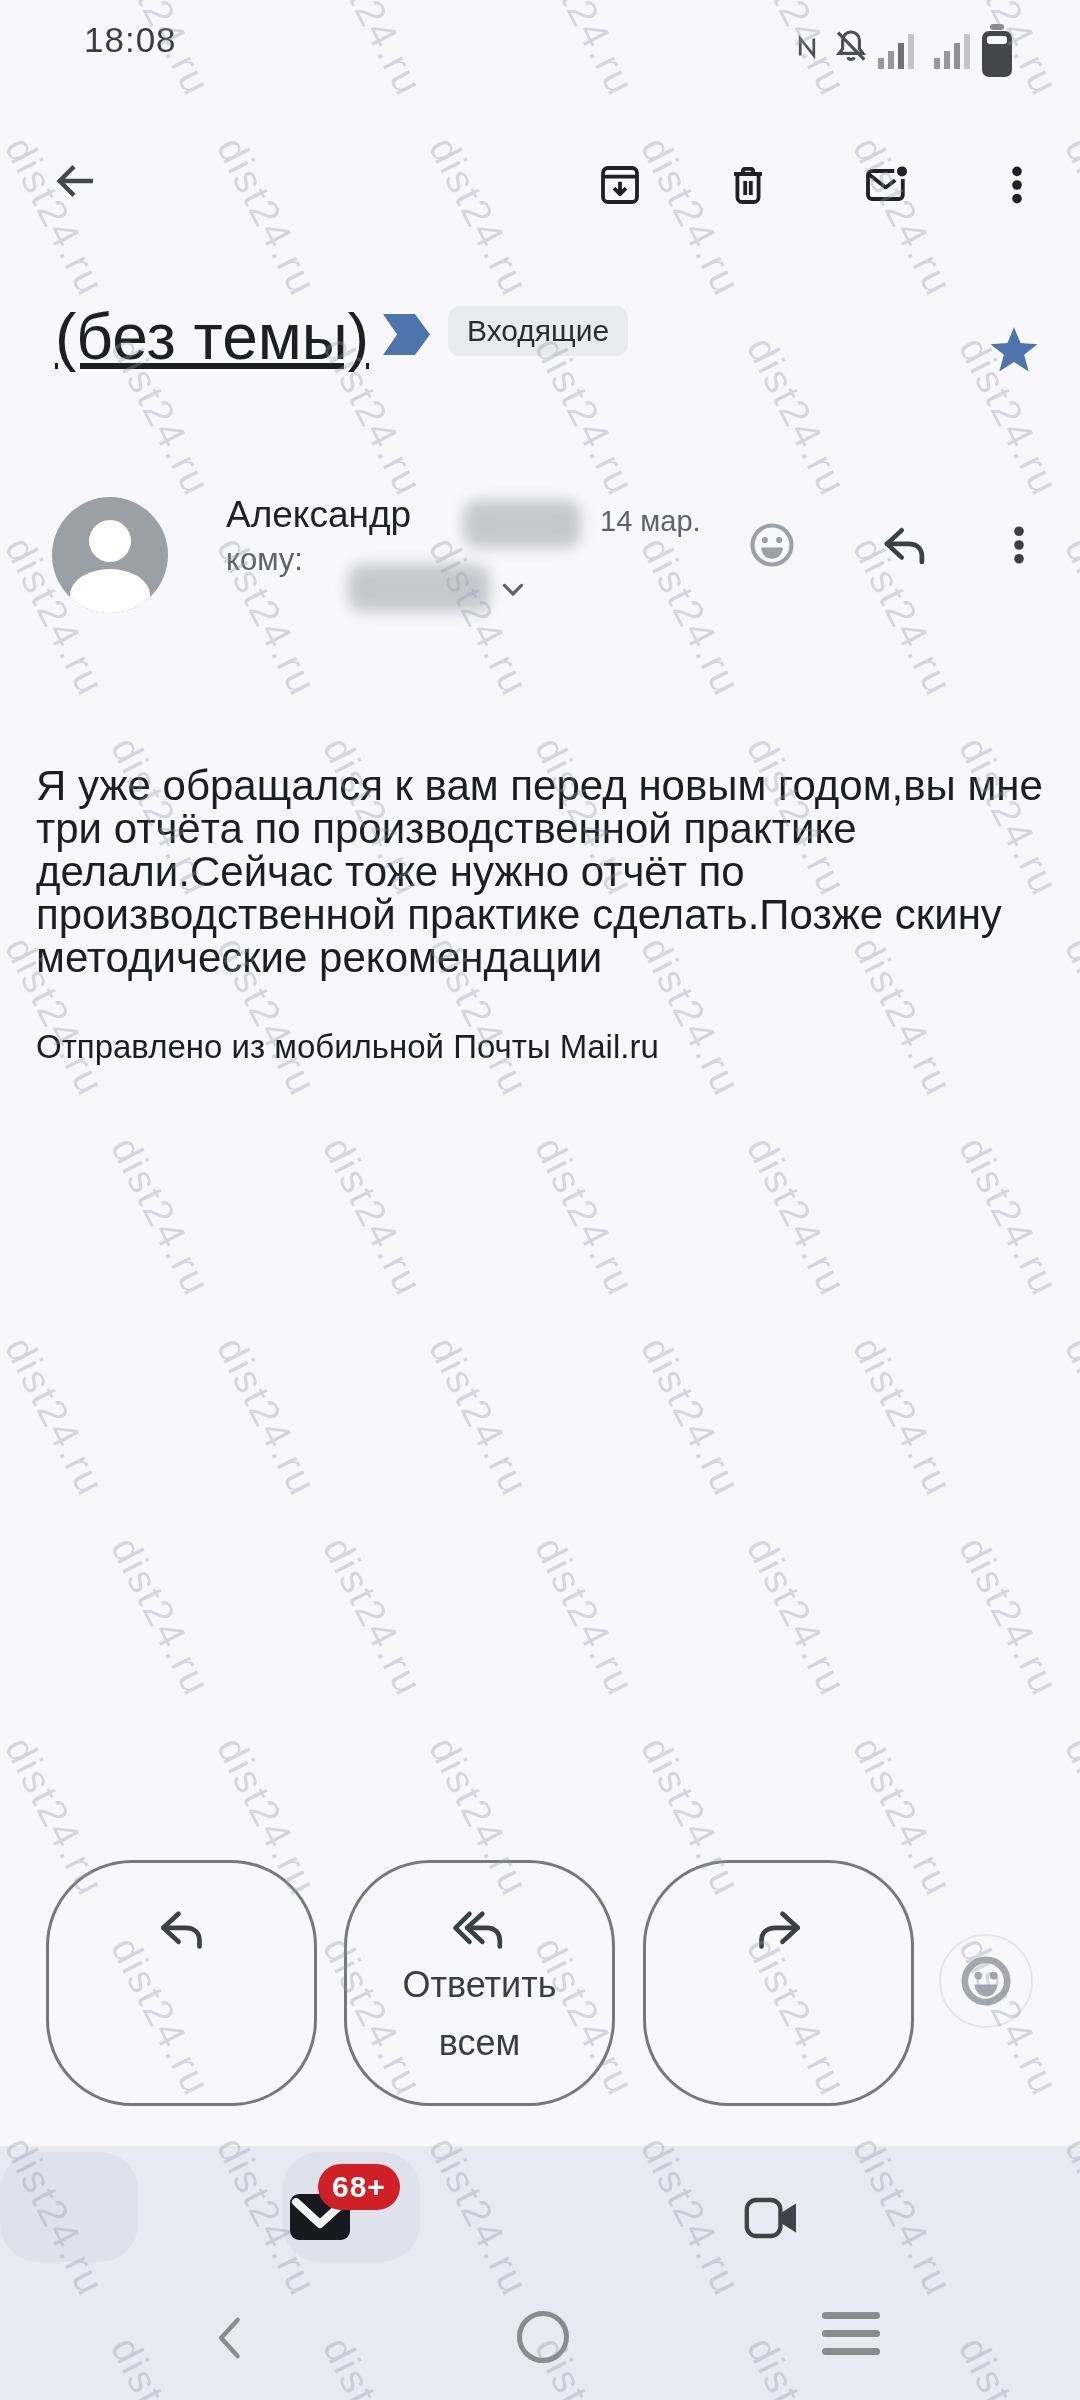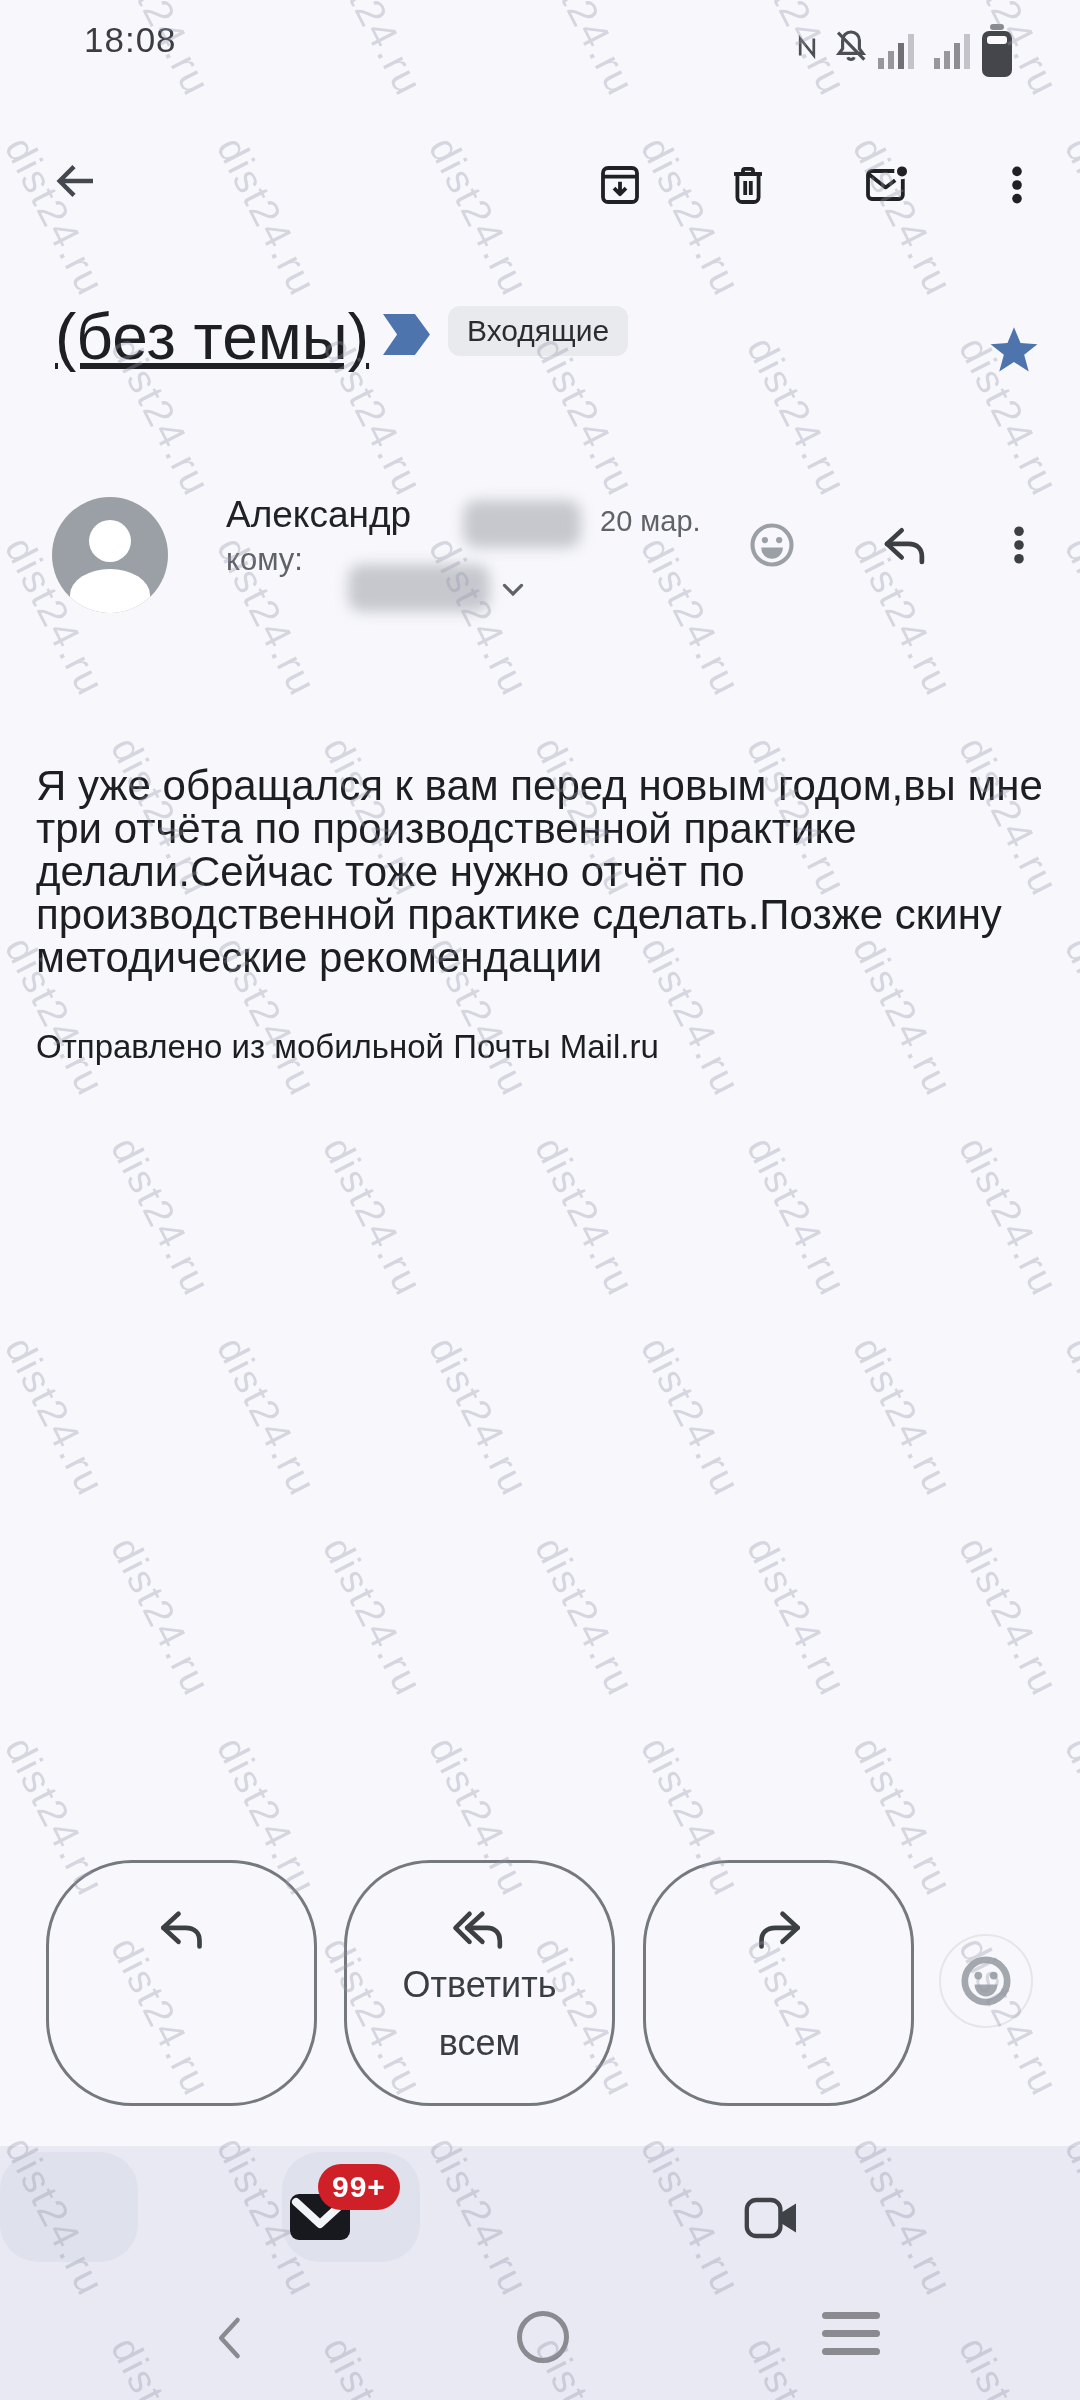--- a/index.html
+++ b/index.html
@@ -151,21 +151,21 @@
     </div>
   </div>
 
   <div>
     <div class="abs avatar">
       <div class="head"></div>
       <div class="torso"></div>
     </div>
     <div class="abs sender-name">Александр</div>
     <div class="abs redact" style="left:463px; top:500px; width:118px; height:48px;"></div>
-    <div class="abs date">20 мар.</div>
+    <div class="abs date">14 мар.</div>
 
     <div class="abs" style="left:746px; top:519px;">
       <svg width="52" height="52" viewBox="0 0 24 24">
         <circle cx="12" cy="12" r="9" fill="none" stroke="#9aa0a6" stroke-width="1.9"></circle>
         <circle cx="8.7" cy="9.7" r="1.45" fill="#9aa0a6"></circle>
         <circle cx="15.3" cy="9.7" r="1.45" fill="#9aa0a6"></circle>
         <path d="M7 13.2 a5 5.2 0 0 0 10 0 Z" fill="#9aa0a6"></path>
       </svg>
     </div>
     <div class="abs" style="left:878px; top:518px;">
@@ -233,21 +233,21 @@
 
   <div class="abs taskbar">
     <div class="abs mail-highlight" style="position:absolute; left:0px; top:6px;"></div>
   </div>
   <div class="abs mail-highlight"></div>
   <div class="abs mail-glyph">
     <svg width="60" height="46" viewBox="0 0 60 46">
       <polyline points="6,8 30,30 54,8" fill="none" stroke="#f2f3f7" stroke-width="8" stroke-linecap="round" stroke-linejoin="round"></polyline>
     </svg>
   </div>
-  <div class="abs badge">99+</div>
+  <div class="abs badge">68+</div>
   <div class="abs" style="left:740px; top:2194px;">
     <svg width="64" height="48" viewBox="0 0 48 40">
       <rect x="3" y="5" width="28" height="30" rx="8" fill="none" stroke="#3f4247" stroke-width="3.6"></rect>
       <path d="M31 16 L44 8 V32 L31 24 Z" fill="#3f4247"></path>
     </svg>
   </div>
 
   <div>
     <div class="abs" style="left:213px; top:2315px;">
       <svg width="36" height="46" viewBox="0 0 20 28" fill="none" stroke="#8a8a90" stroke-width="2.7" stroke-linecap="round" stroke-linejoin="round">

